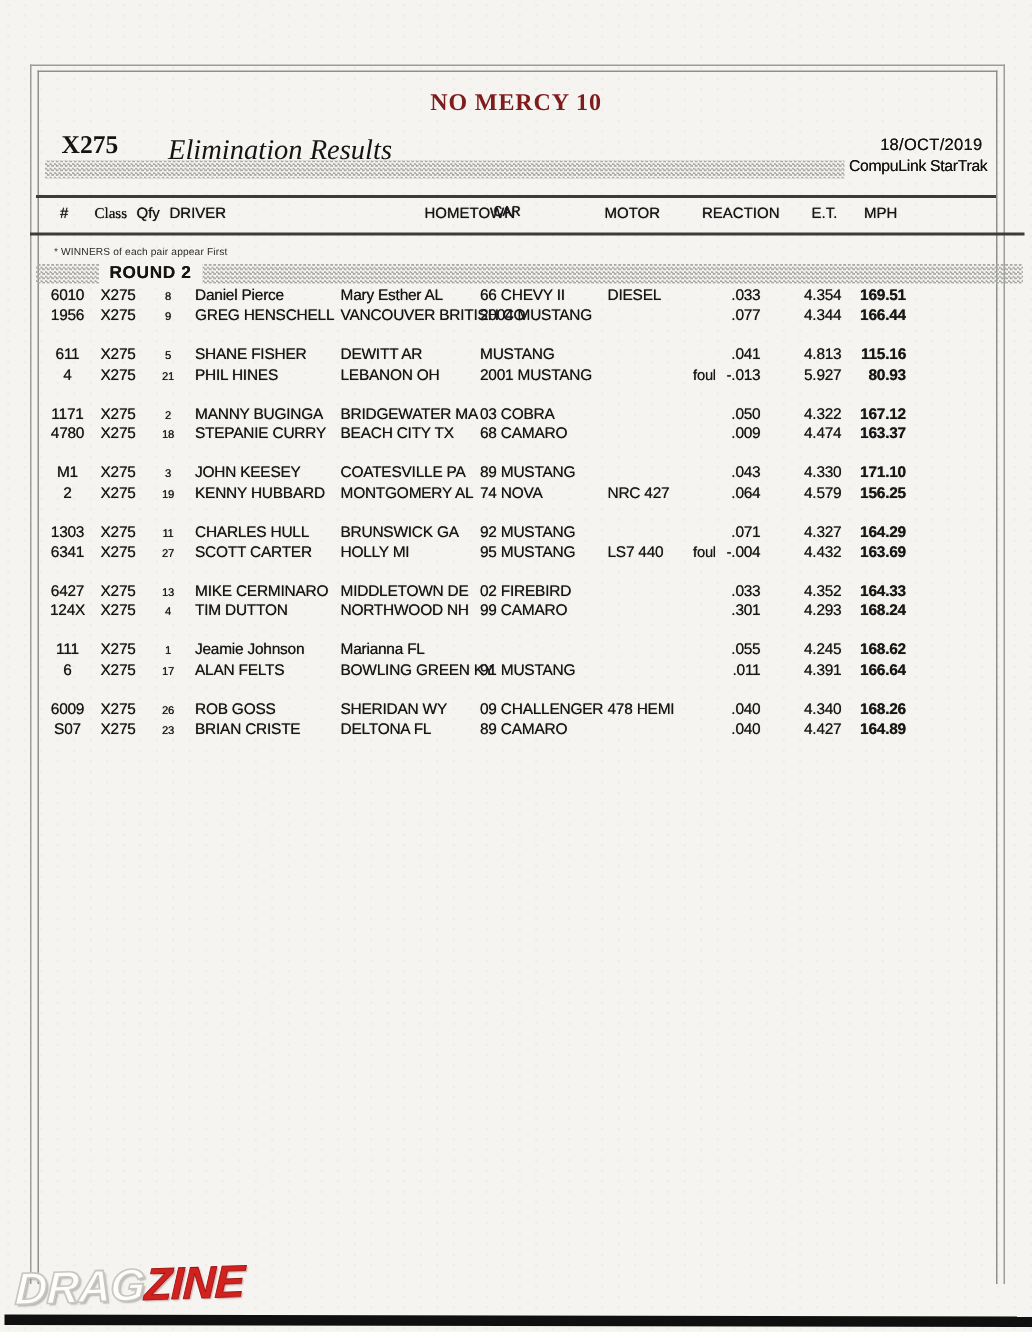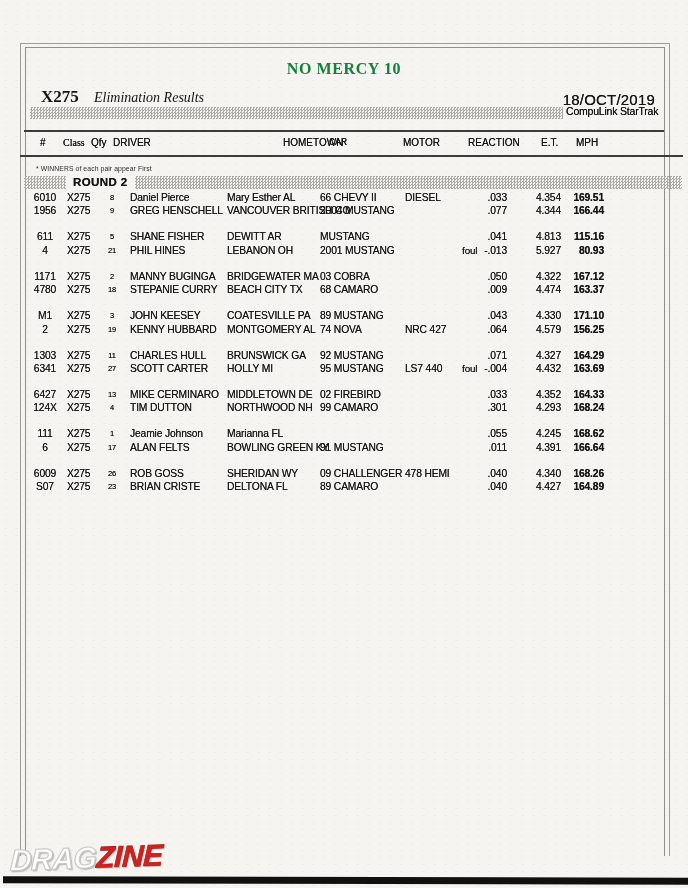--- a/index.html
+++ b/index.html
@@ -19,32 +19,32 @@
     position:absolute; left:20px; top:43px; width:648px; height:812px;
     border:1px solid #9b9b98; border-bottom:none;
   }
   .frame-inner {
     position:absolute; left:4px; top:3px; right:4px; bottom:0;
     border:1px solid #8f8f8c; border-bottom:none;
   }
   .title {
     position:absolute; left:20px; top:60px; width:648px; text-align:center;
     font-family:"Liberation Serif", serif; font-weight:bold; font-size:16px;
-    letter-spacing:.6px; color:#15803d;
+    letter-spacing:.6px; color:#7f1d1d;
   }
   .class-label {
     position:absolute; left:41px; top:87px;
     font-family:"Liberation Serif", serif; font-weight:bold; font-size:17px;
   }
   .subtitle {
-    position:absolute; left:94px; top:90px;
-    font-family:"Liberation Serif", serif; font-style:italic; font-size:14px;
+    position:absolute; left:112px; top:90px;
+    font-family:"Liberation Serif", serif; font-style:italic; font-size:19px;
   }
   .date {
-    position:absolute; right:33px; top:91px; font-size:15px; letter-spacing:.2px;
+    position:absolute; right:33px; top:91px; font-size:11px; letter-spacing:.2px;
     text-shadow:0 0 .4px #222;
   }
   .checker {
     background-image: repeating-conic-gradient(#a9a9a6 0% 25%, rgba(0,0,0,0) 25% 50%);
     background-size:3px 3px;
   }
   .band-top { position:absolute; left:30px; top:107px; width:533px; height:12px; }
   .timing {
     position:absolute; left:566px; top:105px; font-size:10.5px; letter-spacing:-0.2px;
     text-shadow:0 0 .4px #222;

